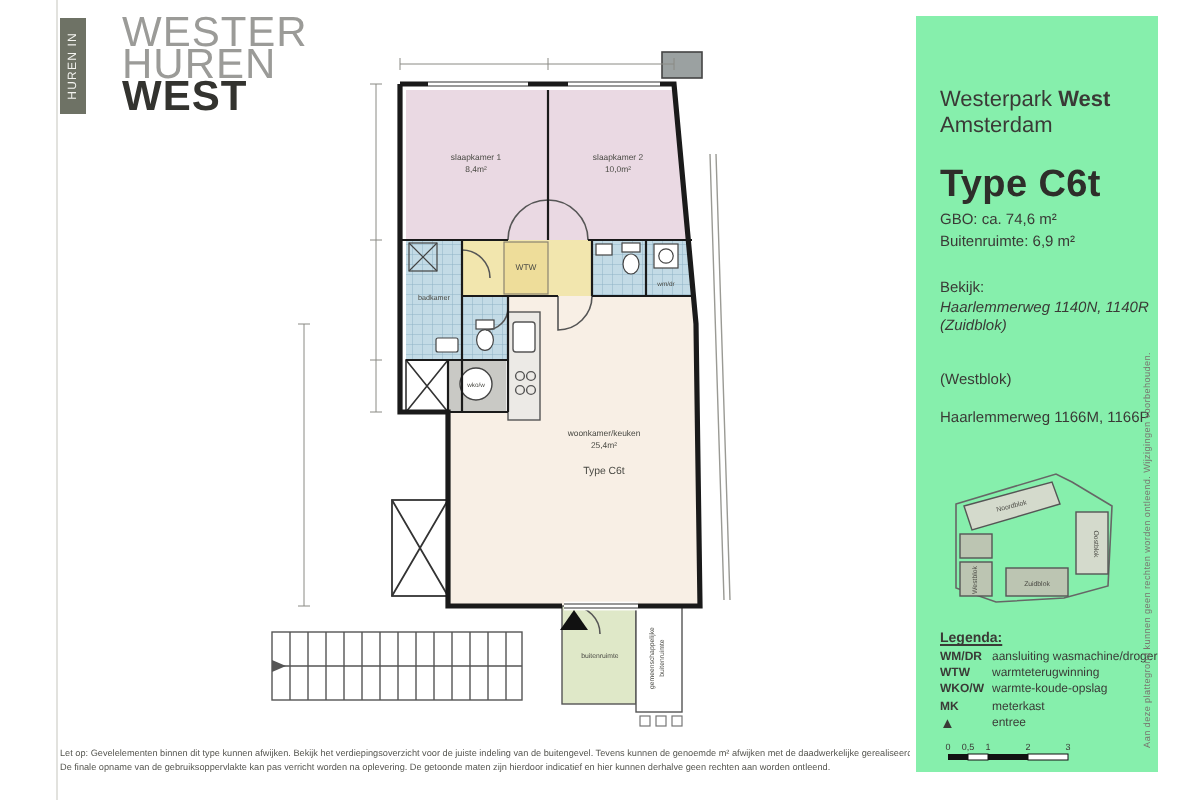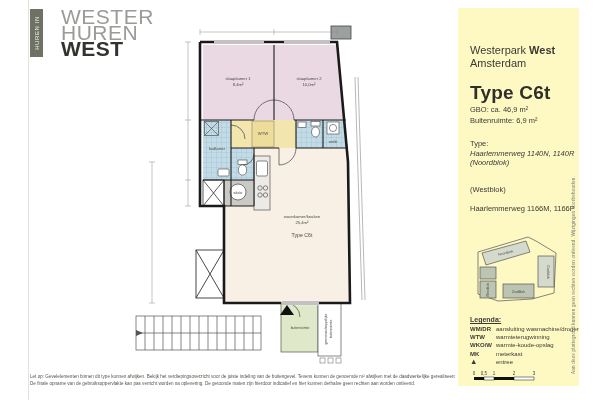--- a/index.html
+++ b/index.html
@@ -11,21 +11,21 @@
   .logo-tab{width:13px;background:#6e7265;display:flex;align-items:center;justify-content:center;}
   .logo-tab span{writing-mode:vertical-rl;transform:rotate(180deg);font-size:6px;
         letter-spacing:.6px;color:#f4f4f0;white-space:nowrap;}
   .logo-text{padding-left:18px;line-height:16px;font-size:21px;letter-spacing:.5px;}
   .logo-text .lt{color:#9b9b98;font-weight:400;}
   .logo-text .lb{color:#33332f;font-weight:700;}
   
   .plan{position:absolute;left:126px;top:22px;}
   .plan text{font-family:"Liberation Sans",sans-serif;fill:#4a4a44;}
   
-  .panel{position:absolute;left:458px;top:8px;width:121px;height:378px;background:#fef9c3;}
+  .panel{position:absolute;left:458px;top:8px;width:121px;height:378px;background:#86efac;}
   .panel .abs{position:absolute;left:12px;}
   .p-project{top:36px;font-size:11px;}
   .p-project b{font-weight:700;}
   .p-city{top:49px;font-size:11px;text-align:right;}
   .p-type{top:74px;font-size:19px;font-weight:700;letter-spacing:.2px;color:#2e2e2a;}
   .p-gbo{top:97px;font-size:7.5px;}
   .p-buiten{top:108px;font-size:7.5px;}
   .p-adres{top:131px;font-size:7.5px;}
   .p-a1{top:141px;font-size:7.5px;font-style:italic;}
   .p-a1b{top:150px;font-size:7.5px;font-style:italic;}
@@ -201,25 +201,25 @@
     <text x="206" y="307" font-size="3.4" text-anchor="middle" transform="rotate(-90 206 307)">buitenruimte</text>
   </svg>
 
   <aside class="panel">
     <div class="abs p-project">
       <span>Westerpark</span>
       <b>West</b>
     </div>
     <div class="abs p-city">Amsterdam</div>
     <div class="abs p-type">Type C6t</div>
-    <div class="abs p-gbo">GBO: ca. 46,9 m²</div>
+    <div class="abs p-gbo">GBO: ca. 74,6 m²</div>
     <div class="abs p-buiten">Buitenruimte: 6,9 m²</div>
-    <div class="abs p-adres">Type:</div>
+    <div class="abs p-adres">Bekijk:</div>
     <div class="abs p-a1">Haarlemmerweg 1140N, 1140R</div>
-    <div class="abs p-a1b">(Noordblok)</div>
+    <div class="abs p-a1b">(Zuidblok)</div>
     <div class="abs p-a2">Haarlemmerweg 1166M, 1166P</div>
     <div class="abs p-a2b">(Westblok)</div>
 
     <svg class="abs p-map" width="90" height="76" viewBox="0 0 90 76">
       <polygon points="8,20 58,5 66,9 86,21 84,61 62,67 28,69 8,62" fill="none" stroke="#666" stroke-width="0.8"></polygon>
       <g font-family="Liberation Sans, sans-serif" fill="#4a4a44">
         <polygon points="12,21 56,9 60,20 16,33" fill="#d4dacc" stroke="#555" stroke-width="0.7"></polygon>
         <text x="36" y="22" font-size="3.4" text-anchor="middle" transform="rotate(-14 36 22)">Noordblok</text>
         <rect x="68" y="24" width="16" height="31" fill="#d4dacc" stroke="#555" stroke-width="0.7"></rect>
         <text x="77" y="40" font-size="3.4" text-anchor="middle" transform="rotate(90 77 40)">Oostblok</text>

